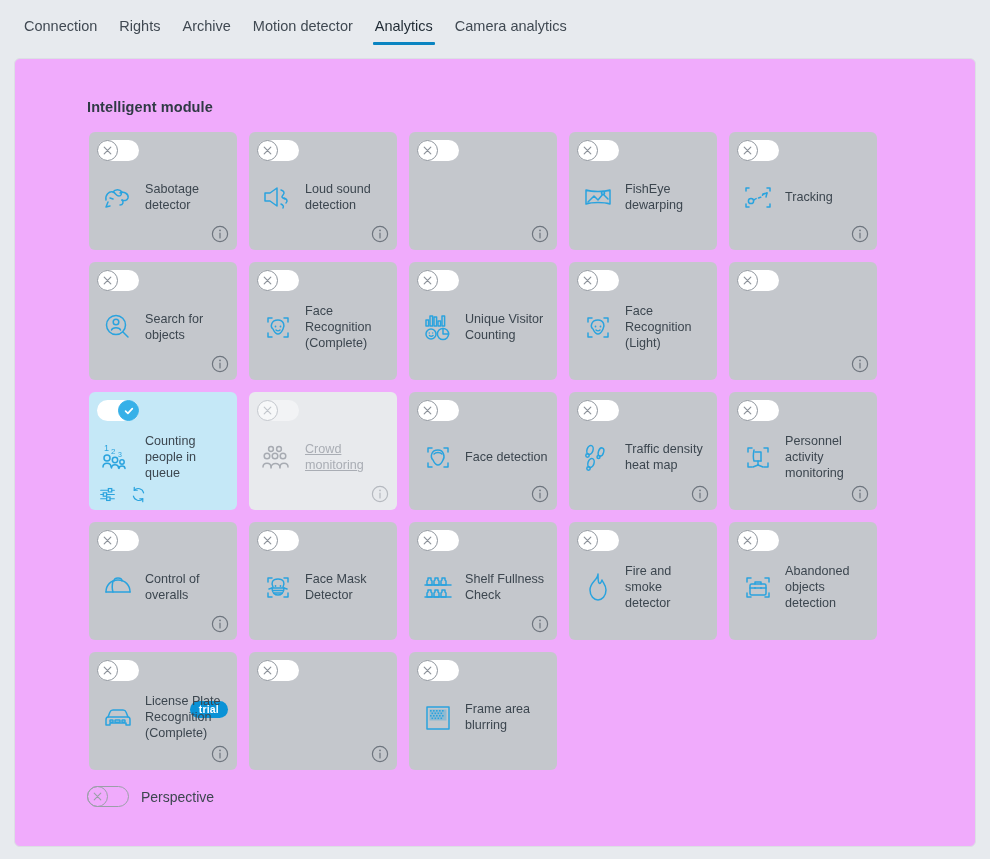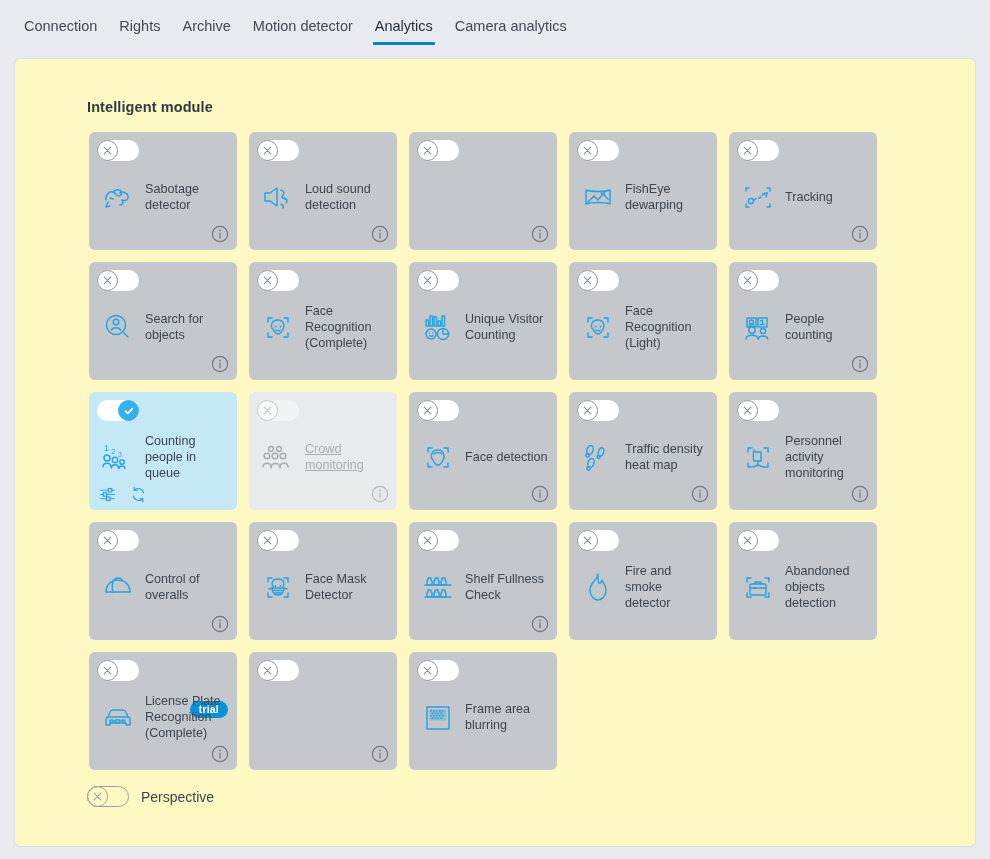--- a/index.html
+++ b/index.html
@@ -40,21 +40,21 @@
     height: 3px;
     background: #0a84c1;
     border-radius: 1px;
   }
 
   
   .panel {
     position: absolute;
     left: 14px; top: 58px;
     width: 962px; height: 789px;
-    background: #fef9c3;
+    background: #f0abfc;
     border: 1px solid #dcdfe4;
     border-radius: 6px;
   }
 
   .section-title {
     position: absolute;
     left: 72px; top: 40px;
     font-size: 14.5px;
     font-weight: bold;
     color: #2f3a44;
@@ -432,36 +432,20 @@
           <div class="clabel">Face Recognition (Light)</div>
         </div>
       </div>
       <div class="card">
         <div class="toggle">
           <div class="knob" style="color: rgb(141, 147, 155);">
             <svg width="11" height="11" viewBox="0 0 11 11">
               <path d="M2.2 2.2 L8.8 8.8 M8.8 2.2 L2.2 8.8" stroke="currentColor" stroke-width="1.2" fill="none" stroke-linecap="round"></path>
             </svg>
           </div>
-        </div>
-        <div class="cbody">
-          <div class="cicon">
-            <svg width="38" height="38" viewBox="0 0 38 38" fill="none" stroke="currentColor" stroke-width="1.5" stroke-linecap="round" stroke-linejoin="round">
-              <rect x="8" y="10" width="9" height="9"></rect>
-              <rect x="19" y="10" width="9" height="9"></rect>
-              <path d="M21.5 12.5 h2 v4 M21 16.5 h4"></path>
-              <circle cx="12.5" cy="14" r="2"></circle>
-              <path d="M10 18 c0 -2 5 -2 5 0"></path>
-              <circle cx="13" cy="22" r="3.2"></circle>
-              <path d="M7 31 c0 -5 12 -5 12 0"></path>
-              <circle cx="24" cy="23" r="2.6"></circle>
-              <path d="M19.5 31 c0 -4 9 -4 9 0"></path>
-            </svg>
-          </div>
-          <div class="clabel">People counting</div>
         </div>
         <div class="info">
           <svg width="18" height="18" viewBox="0 0 18 18" fill="none" stroke="currentColor" stroke-width="1.2">
             <circle cx="9" cy="9" r="7.6"></circle>
             <circle cx="9" cy="5.4" r="0.85" fill="currentColor" stroke="none"></circle>
             <path d="M9 8 v5" stroke-linecap="round"></path>
           </svg>
         </div>
       </div>
       <div class="card enabled">

